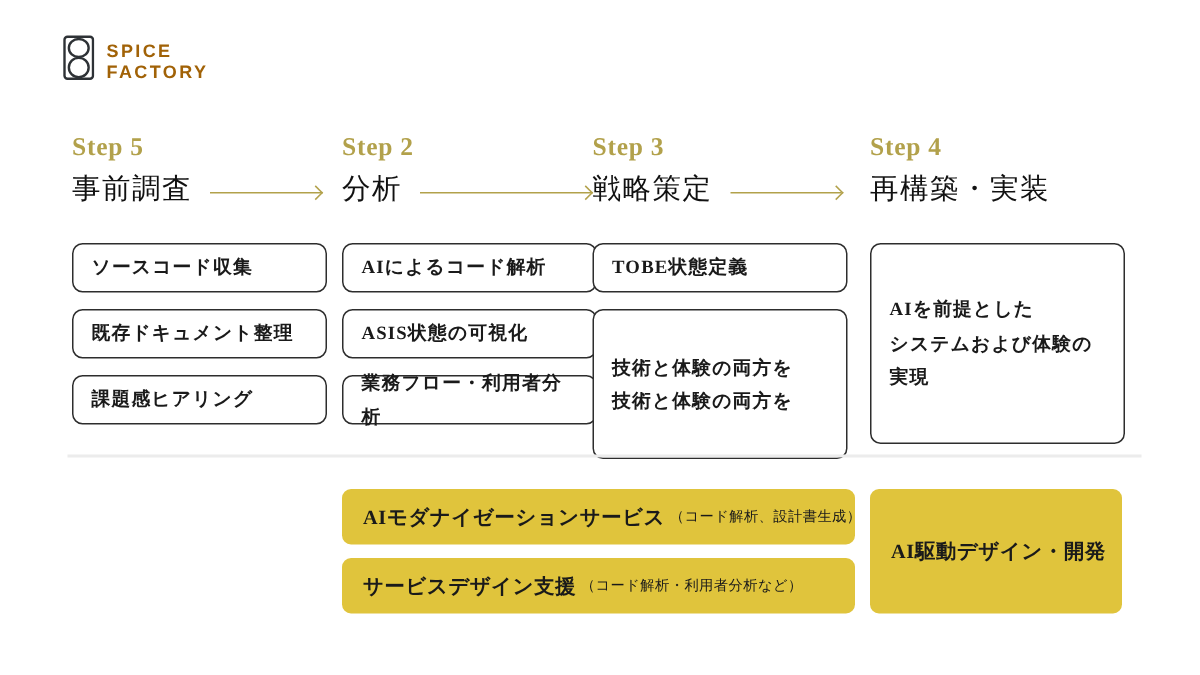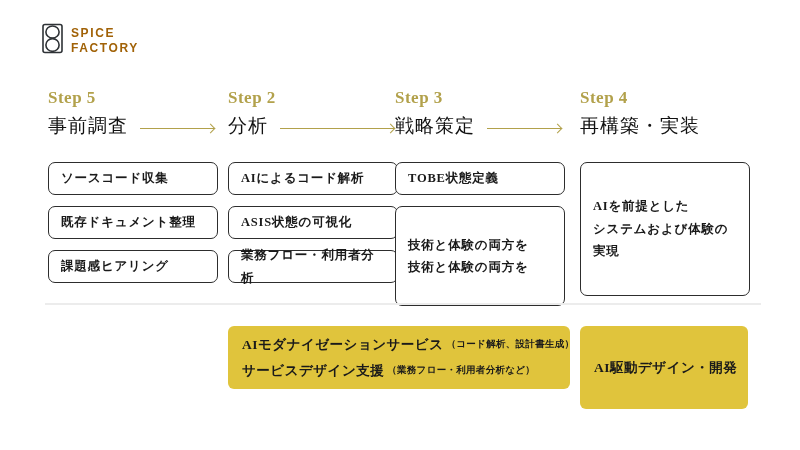--- a/index.html
+++ b/index.html
@@ -41,24 +41,24 @@
   
   .divider{position:absolute;left:45px;top:303px;width:716px;height:2px;background:#ececec;}
 
   
   .svc-label{position:absolute;left:48px;top:330px;font-size:13px;color:#8f8f8f;letter-spacing:1.5px;}
   .svc{
     position:absolute;box-sizing:border-box;background:#e0c43c;border-radius:6px;
     display:flex;align-items:center;padding:0 14px;
   }
   .svc-a{left:228px;top:326px;width:342px;height:37px;}
-  .svc-b{left:228px;top:352px;width:342px;height:37px;}
+  .svc-b{left:228px;top:372px;width:342px;height:37px;}
   .svc-c{left:580px;top:326px;width:168px;height:83px;}
   .svc-title{font-size:13.5px;font-weight:bold;letter-spacing:0.5px;white-space:nowrap;}
-  .svc-note{font-size:9.5px;font-weight:bold;letter-spacing:0.3px;margin-left:3px;white-space:nowrap;}
+  .svc-note{font-size:9.5px;font-weight:normal;letter-spacing:0.3px;margin-left:3px;white-space:nowrap;}
 </style>
 </head>
 <body>
 
 <div class="page">
 
   <div class="logo">
     <span>
       <svg width="21" height="31" viewBox="0 0 21 31">
         <rect x="1" y="1.5" width="19" height="28" rx="2" fill="none" stroke="#2e3236" stroke-width="1.6"></rect>
@@ -143,20 +143,20 @@
   <div class="divider"></div>
 
 
   <div class="svc svc-a">
     <span class="svc-title">AIモダナイゼーションサービス</span>
     <span class="svc-note">（コード解析、設計書生成）</span>
   </div>
 
   <div class="svc svc-b">
     <span class="svc-title">サービスデザイン支援</span>
-    <span class="svc-note">（業務フロー・利用者分析など）</span>
+    <span class="svc-note">（コード解析・利用者分析など）</span>
   </div>
 
   <div class="svc svc-c">
     <span class="svc-title">AI駆動デザイン・開発</span>
   </div>
 
 </div>
 
 </body></html>

